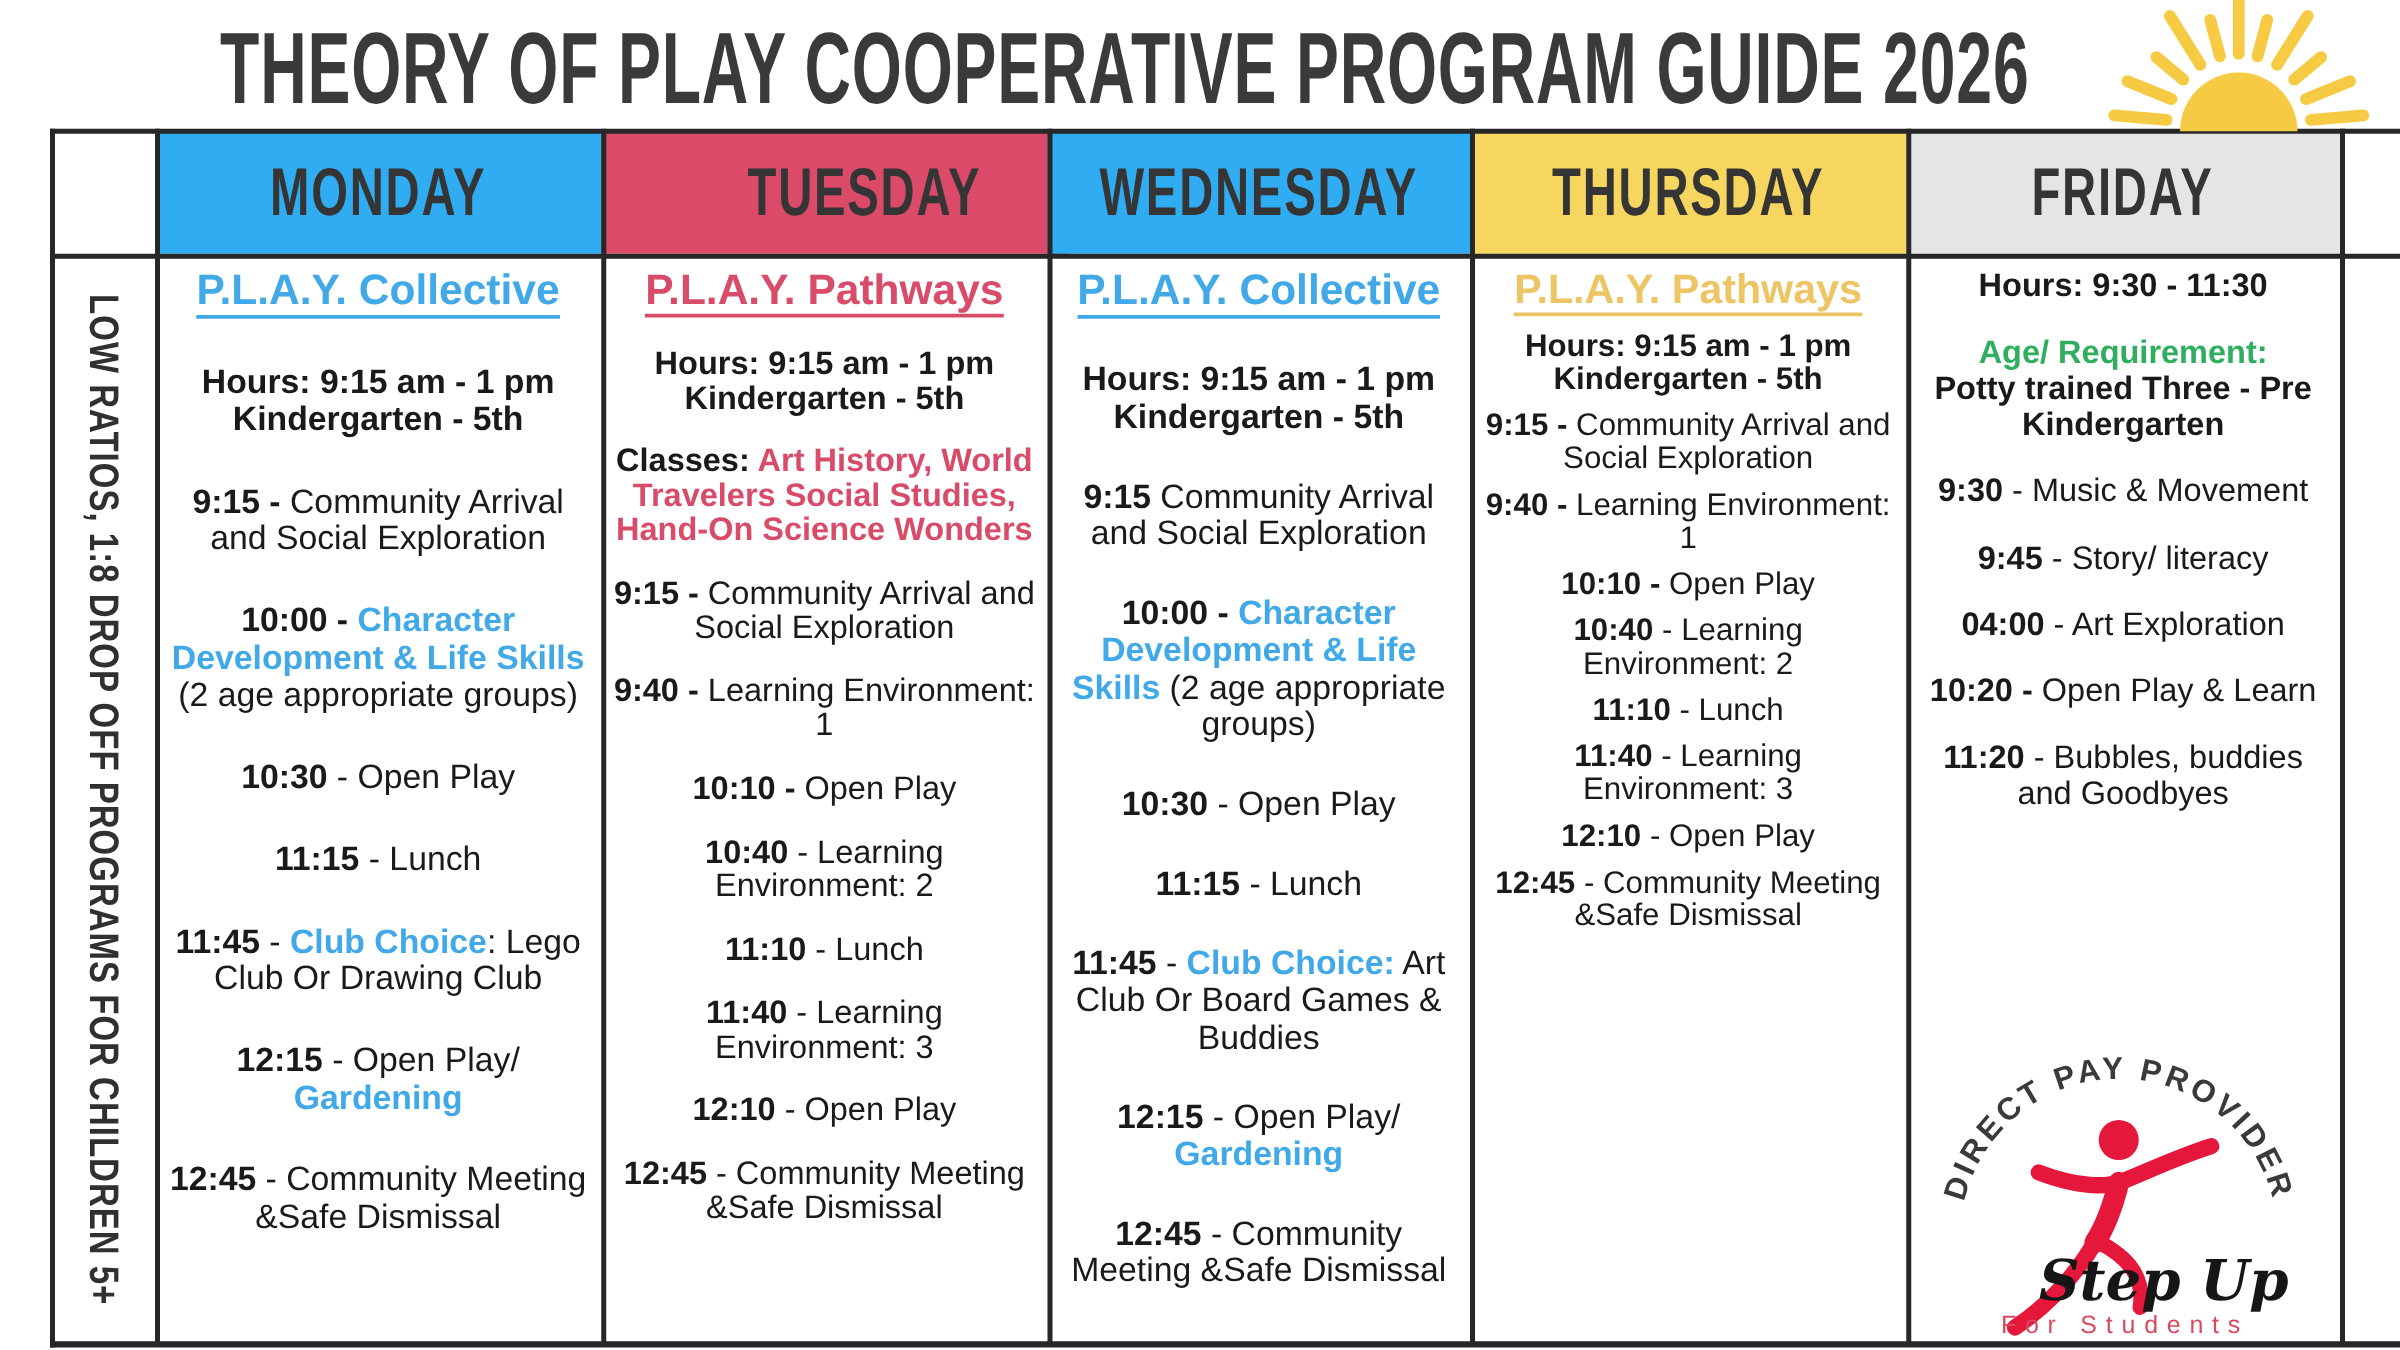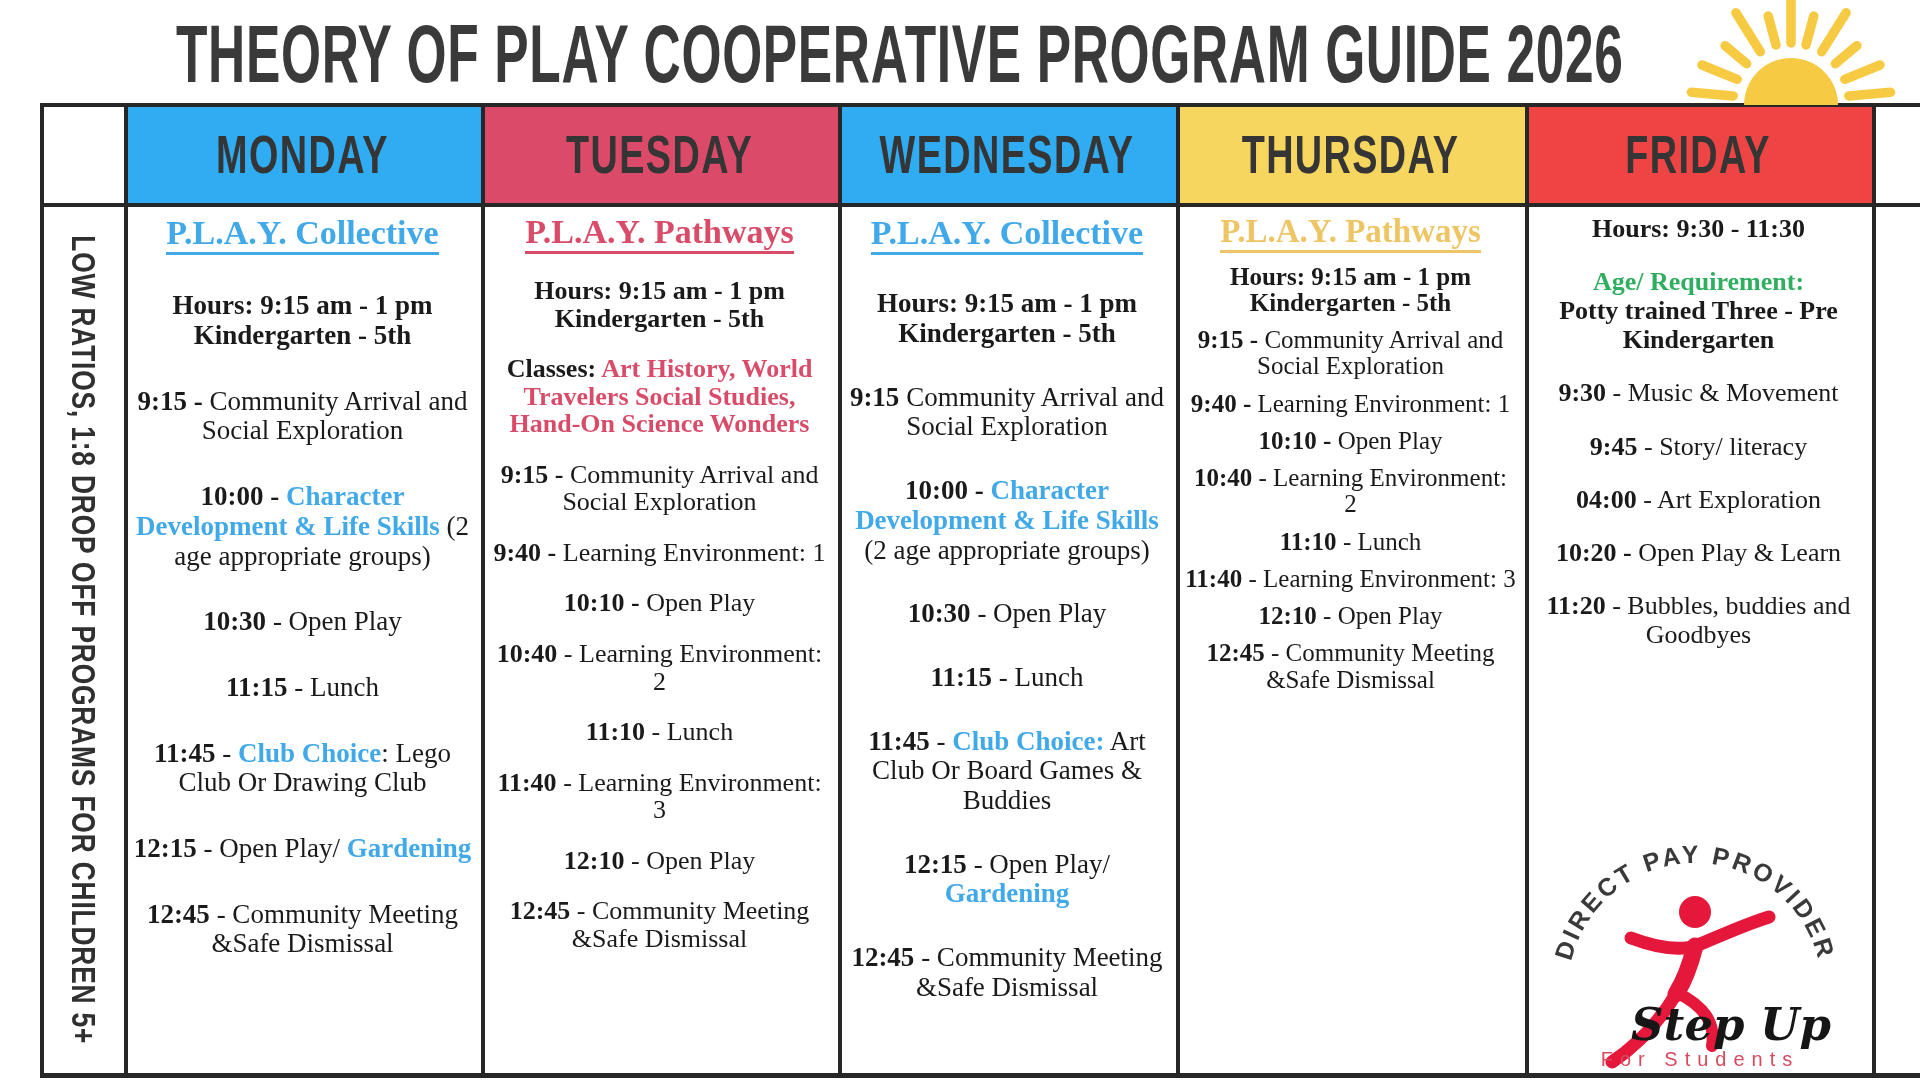--- a/index.html
+++ b/index.html
@@ -10,21 +10,21 @@
          font-weight:700;font-size:78px;letter-spacing:1px;white-space:nowrap;}
   .title-inner{display:inline-block;transform:scale(0.66,1.04);transform-origin:left center;}
   
   .gline{position:absolute;}
   
   .day-cell{position:absolute;top:105px;height:98px;display:flex;align-items:center;justify-content:center;z-index:2;}
   .day-label{font-weight:700;font-size:54px;letter-spacing:2px;white-space:nowrap;
              transform:scaleX(0.70);transform-origin:center;}
   
   .col-body{position:absolute;top:214px;display:flex;flex-direction:column;align-items:center;
-            text-align:center;z-index:1;font-family:Liberation Serif, serif;}
+            text-align:center;z-index:1;}
   .program-heading{font-weight:700;border-bottom:3px solid;padding-bottom:1px;white-space:nowrap;}
   .info{font-weight:700;}
   .block{margin:0;}
   .b{font-weight:700;}
   
   .sidebar-note-wrap{position:absolute;left:0;top:207px;width:84px;height:866px;overflow:visible;}
   .sidebar-note{position:absolute;left:62px;top:0;width:1082px;text-align:center;white-space:nowrap;
                 font-weight:700;font-size:33px;letter-spacing:1px;
                 transform:rotate(90deg) scale(0.80,1);transform-origin:0 0;}
   
@@ -87,21 +87,21 @@
           <div>Kindergarten - 5th</div>
         </div>
         <p class="block"><span class="b">9:15 - </span><span>Community Arrival and Social Exploration</span></p>
         <p class="block"><span class="b">10:00 - </span><span class="b" style="color: rgb(65, 169, 232);">Character Development &amp; Life Skills</span><span> (2 age appropriate groups)</span></p>
         <p class="block"><span class="b">10:30</span><span> - Open Play</span></p>
         <p class="block"><span class="b">11:15</span><span> - Lunch</span></p>
         <p class="block"><span class="b">11:45</span><span> - </span><span class="b" style="color: rgb(65, 169, 232);">Club Choice</span><span>: Lego Club Or Drawing Club</span></p>
         <p class="block"><span class="b">12:15</span><span> - Open Play/ </span><span class="b" style="color: rgb(65, 169, 232);">Gardening</span></p>
         <p class="block"><span class="b">12:45</span><span>  - Community Meeting &amp;Safe Dismissal</span></p>
       </div>
-      <div class="day-cell" style="left: 441px; width: 357px; background: rgb(219, 74, 104);">
+      <div class="day-cell" style="left: 441px; width: 326px; background: rgb(219, 74, 104); padding-left: 48px;">
         <div class="day-label" style="color: rgb(53, 53, 53);">TUESDAY</div>
       </div>
       <div class="col-body" style="left: 450px; width: 339px; gap: 23px; font-size: 26px; line-height: 1.06;">
         <div class="program-heading" style="color: rgb(216, 76, 106); font-size: 34px;">P.L.A.Y. Pathways</div>
         <div class="info">
           <div>Hours: 9:15 am - 1 pm</div>
           <div>Kindergarten - 5th</div>
         </div>
         <p class="block"><span class="b">Classes: </span><span class="b" style="color: rgb(216, 76, 106);">Art History, World Travelers Social Studies, Hand-On Science Wonders</span></p>
         <p class="block"><span class="b">9:15 - </span><span>Community Arrival and Social Exploration</span></p>
@@ -141,21 +141,21 @@
         </div>
         <p class="block"><span class="b">9:15 - </span><span>Community Arrival and Social Exploration</span></p>
         <p class="block"><span class="b">9:40 - </span><span>Learning Environment: 1</span></p>
         <p class="block"><span class="b">10:10 - </span><span>Open Play</span></p>
         <p class="block"><span class="b">10:40</span><span> - Learning Environment: 2</span></p>
         <p class="block"><span class="b">11:10</span><span> - Lunch</span></p>
         <p class="block"><span class="b">11:40</span><span> - Learning Environment: 3</span></p>
         <p class="block"><span class="b">12:10</span><span> - Open Play</span></p>
         <p class="block"><span class="b">12:45</span><span>  - Community Meeting &amp;Safe Dismissal</span></p>
       </div>
-      <div class="day-cell" style="left: 1485px; width: 347px; background: #ef4444;">
+      <div class="day-cell" style="left: 1485px; width: 347px; background: #e5e5e5;">
         <div class="day-label" style="color: rgb(53, 53, 53);">FRIDAY</div>
       </div>
       <div class="col-body" style="left: 1494px; width: 329px; gap: 24px; font-size: 26px; line-height: 1.12;">
         <div class="info">
           <div>Hours: 9:30 - 11:30</div>
         </div>
         <p class="block"><span class="b" style="color: rgb(47, 174, 95);">Age/ Requirement:</span><br><span class="b">Potty trained Three - Pre Kindergarten</span></p>
         <p class="block"><span class="b">9:30</span><span> - Music &amp; Movement</span></p>
         <p class="block"><span class="b">9:45</span><span> - Story/ literacy</span></p>
         <p class="block"><span class="b">04:00</span><span> - Art Exploration</span></p>

